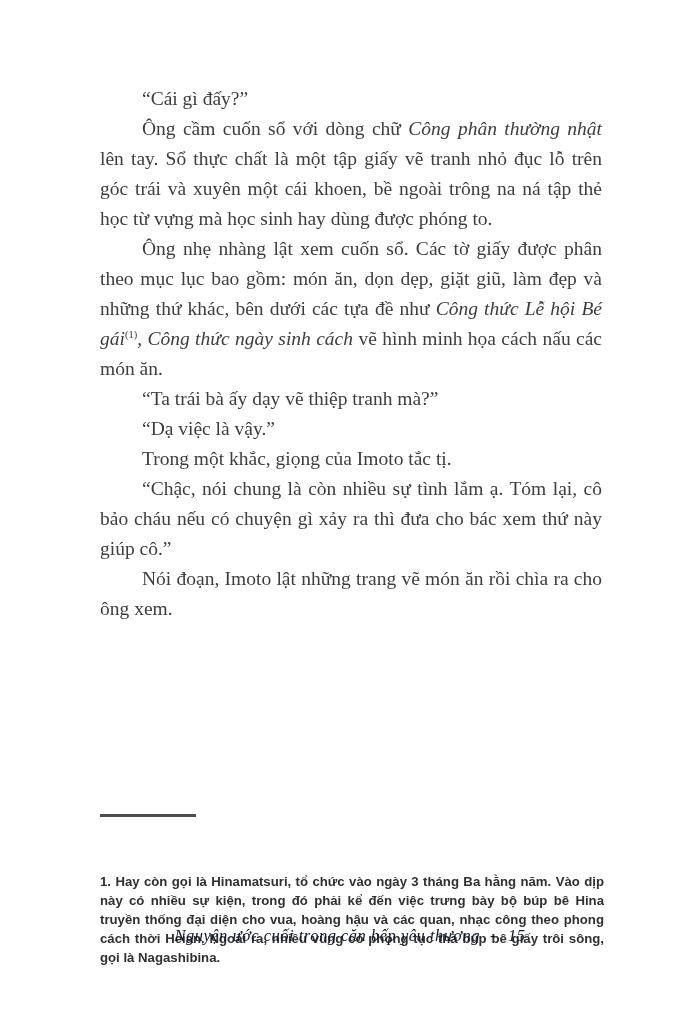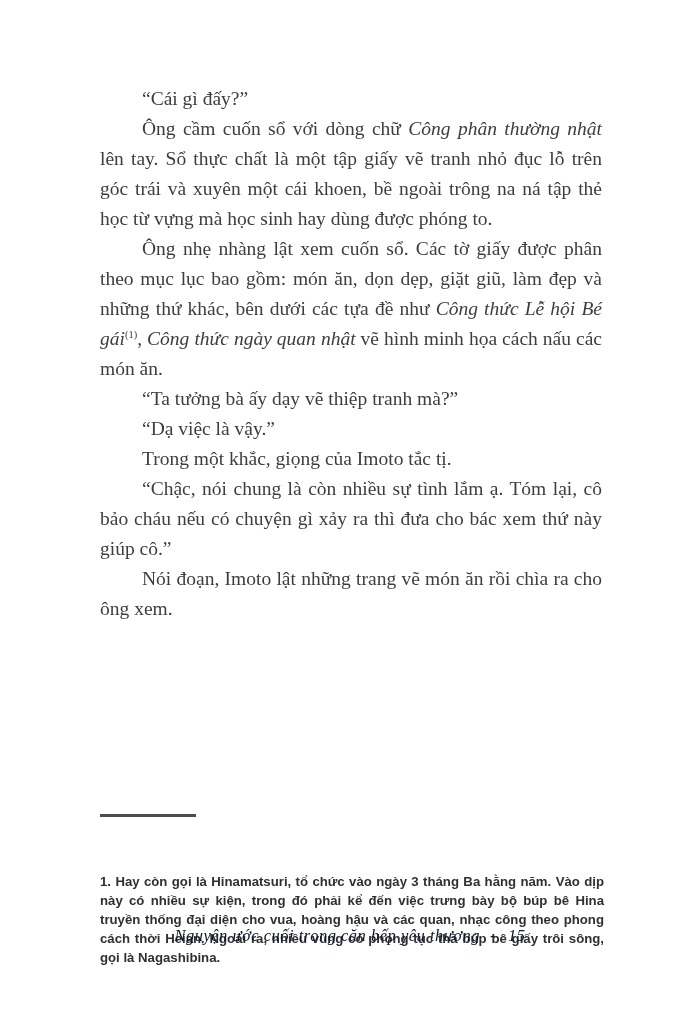--- a/index.html
+++ b/index.html
@@ -78,22 +78,22 @@
   }
 </style>
 </head>
 <body>
 
 <div class="page">
 
   <div class="body-text" id="body-container">
       <p class="para"><span>“Cái gì đấy?”</span></p>
       <p class="para"><span>Ông cầm cuốn sổ với dòng chữ </span><em>Công phân thường nhật</em><span> lên tay. Sổ thực chất là một tập giấy vẽ tranh nhỏ đục lỗ trên góc trái và xuyên một cái khoen, bề ngoài trông na ná tập thẻ học từ vựng mà học sinh hay dùng được phóng to.</span></p>
-      <p class="para"><span>Ông nhẹ nhàng lật xem cuốn sổ. Các tờ giấy được phân theo mục lục bao gồm: món ăn, dọn dẹp, giặt giũ, làm đẹp và những thứ khác, bên dưới các tựa đề như </span><em>Công thức Lễ hội Bé gái</em><sup>(1)</sup><span>, </span><em>Công thức ngày quan nhật</em><span> vẽ hình minh họa cách nấu các món ăn.</span></p>
-      <p class="para"><span>“Ta tưởng bà ấy dạy vẽ thiệp tranh mà?”</span></p>
+      <p class="para"><span>Ông nhẹ nhàng lật xem cuốn sổ. Các tờ giấy được phân theo mục lục bao gồm: món ăn, dọn dẹp, giặt giũ, làm đẹp và những thứ khác, bên dưới các tựa đề như </span><em>Công thức Lễ hội Bé gái</em><sup>(1)</sup><span>, </span><em>Công thức ngày sinh cách</em><span> vẽ hình minh họa cách nấu các món ăn.</span></p>
+      <p class="para"><span>“Ta trái bà ấy dạy vẽ thiệp tranh mà?”</span></p>
       <p class="para"><span>“Dạ việc là vậy.”</span></p>
       <p class="para"><span>Trong một khắc, giọng của Imoto tắc tị.</span></p>
       <p class="para"><span>“Chậc, nói chung là còn nhiều sự tình lắm ạ. Tóm lại, cô bảo cháu nếu có chuyện gì xảy ra thì đưa cho bác xem thứ này giúp cô.”</span></p>
       <p class="para"><span>Nói đoạn, Imoto lật những trang vẽ món ăn rồi chìa ra cho ông xem.</span></p>
     </div>
 
   <div class="footnote-sep"></div>
 
   <div class="footnote">1. Hay còn gọi là Hinamatsuri, tổ chức vào ngày 3 tháng Ba hằng năm. Vào dịp này có nhiều sự kiện, trong đó phải kể đến việc trưng bày bộ búp bê Hina truyền thống đại diện cho vua, hoàng hậu và các quan, nhạc công theo phong cách thời Heian. Ngoài ra, nhiều vùng có phong tục thả búp bê giấy trôi sông, gọi là Nagashibina.</div>
 

